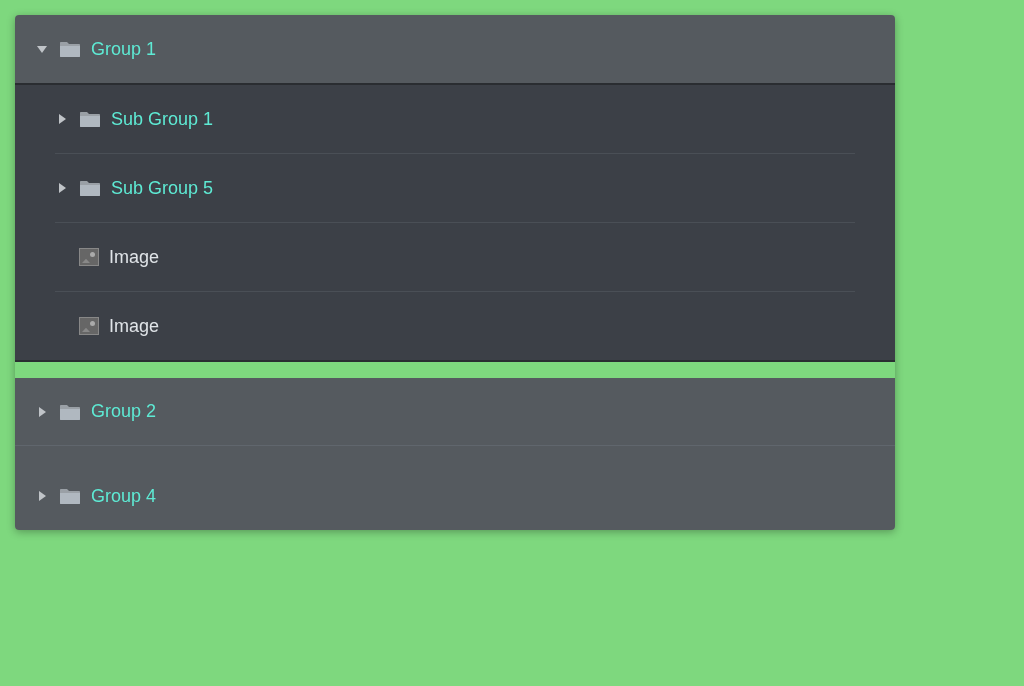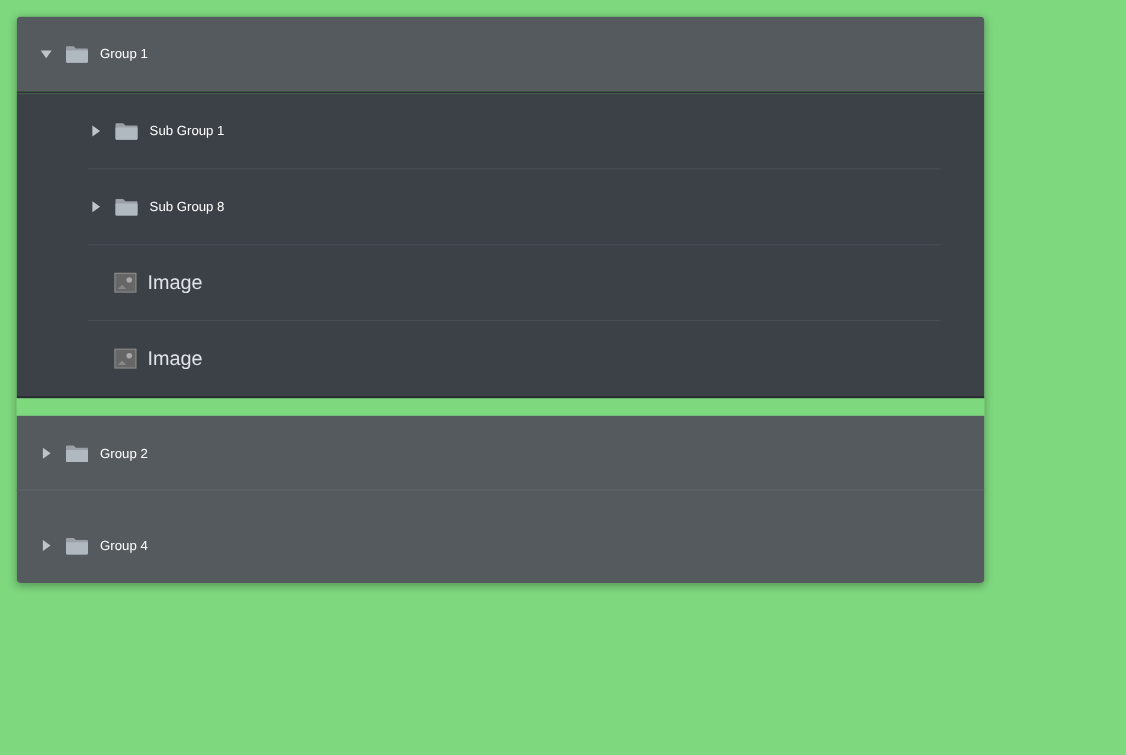--- a/index.html
+++ b/index.html
@@ -33,21 +33,20 @@
       cursor: pointer;
       user-select: none;
     }
 
     .group-1-header {
       background-color: #555a5f;
     }
 
     .group-1-children {
       background-color: #3c4047;
-      padding-left: 25px;
     }
 
     .group-1-children .tree-item {
       padding-left: 40px;
     }
 
     .group-1-children .divider {
       height: 1px;
       background-color: #4a4f56;
       margin: 0 40px;
@@ -134,23 +133,23 @@
       position: absolute;
       top: 3px;
       right: 3px;
       width: 5px;
       height: 5px;
       background: #aaa;
       border-radius: 50%;
     }
 
     .item-label {
-      font-size: 12px;
+      font-size: 18px;
       font-weight: 500;
-      color: #ffffff;
+      color: #5eead4;
     }
 
     .item-label-link {
       font-size: 18px;
       font-weight: 500;
       color: #e0e4e8;
     }
 
     .separator-line {
       height: 2px;
@@ -197,21 +196,21 @@
     <div class="tree-item">
       <div class="chevron-icon">
         <div class="chevron-right"></div>
       </div>
       <div class="folder-icon">
         <svg viewBox="0 0 22 18" fill="none" xmlns="http://www.w3.org/2000/svg">
           <path d="M1 3C1 2.44772 1.44772 2 2 2H8L10 4H20C20.5523 4 21 4.44772 21 5V16C21 16.5523 20.5523 17 20 17H2C1.44772 17 1 16.5523 1 16V3Z" fill="#9aa0a6"></path>
           <path d="M1 6H21V16C21 16.5523 20.5523 17 20 17H2C1.44772 17 1 16.5523 1 16V6Z" fill="#b0b8c0"></path>
         </svg>
       </div>
-      <span class="item-label">Sub Group 8</span>
+      <span class="item-label">Sub Group 5</span>
     </div>
 
     <div class="divider"></div>
 
     <div class="tree-item">
       <div class="chevron-icon" style="visibility:hidden">
         <div class="chevron-right"></div>
       </div>
       <div class="image-icon"></div>
       <span class="item-label-link">Image</span>

